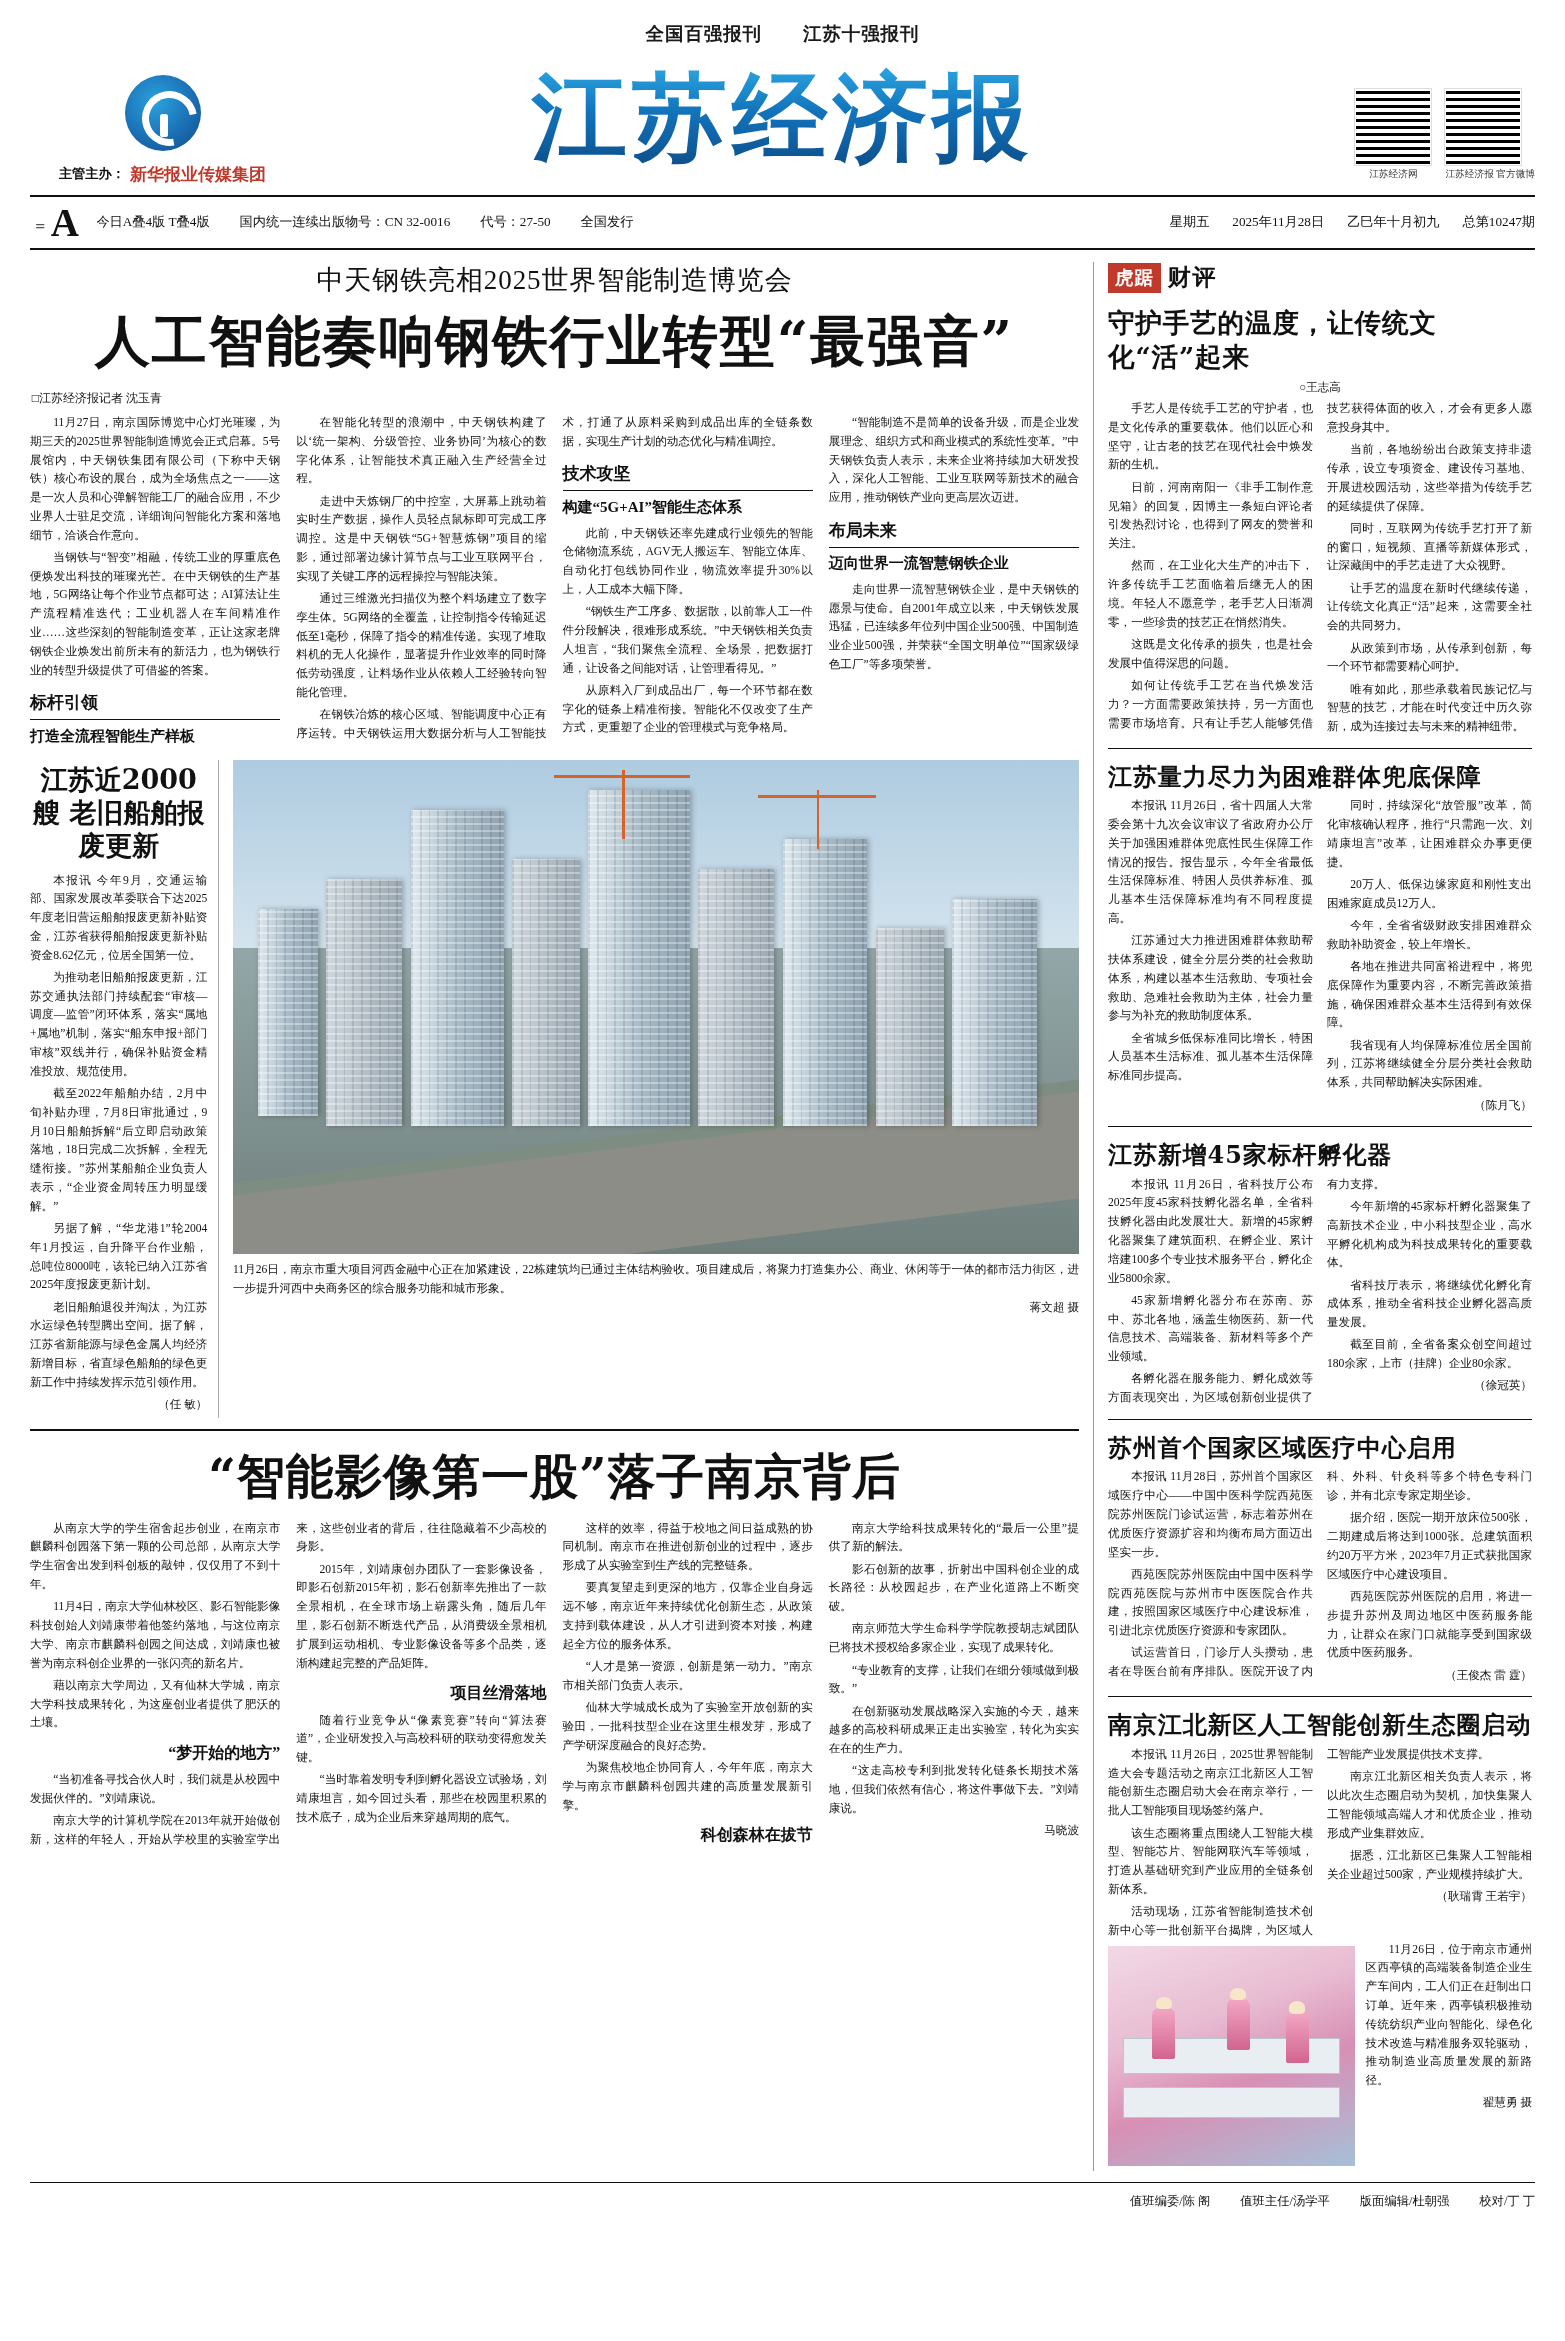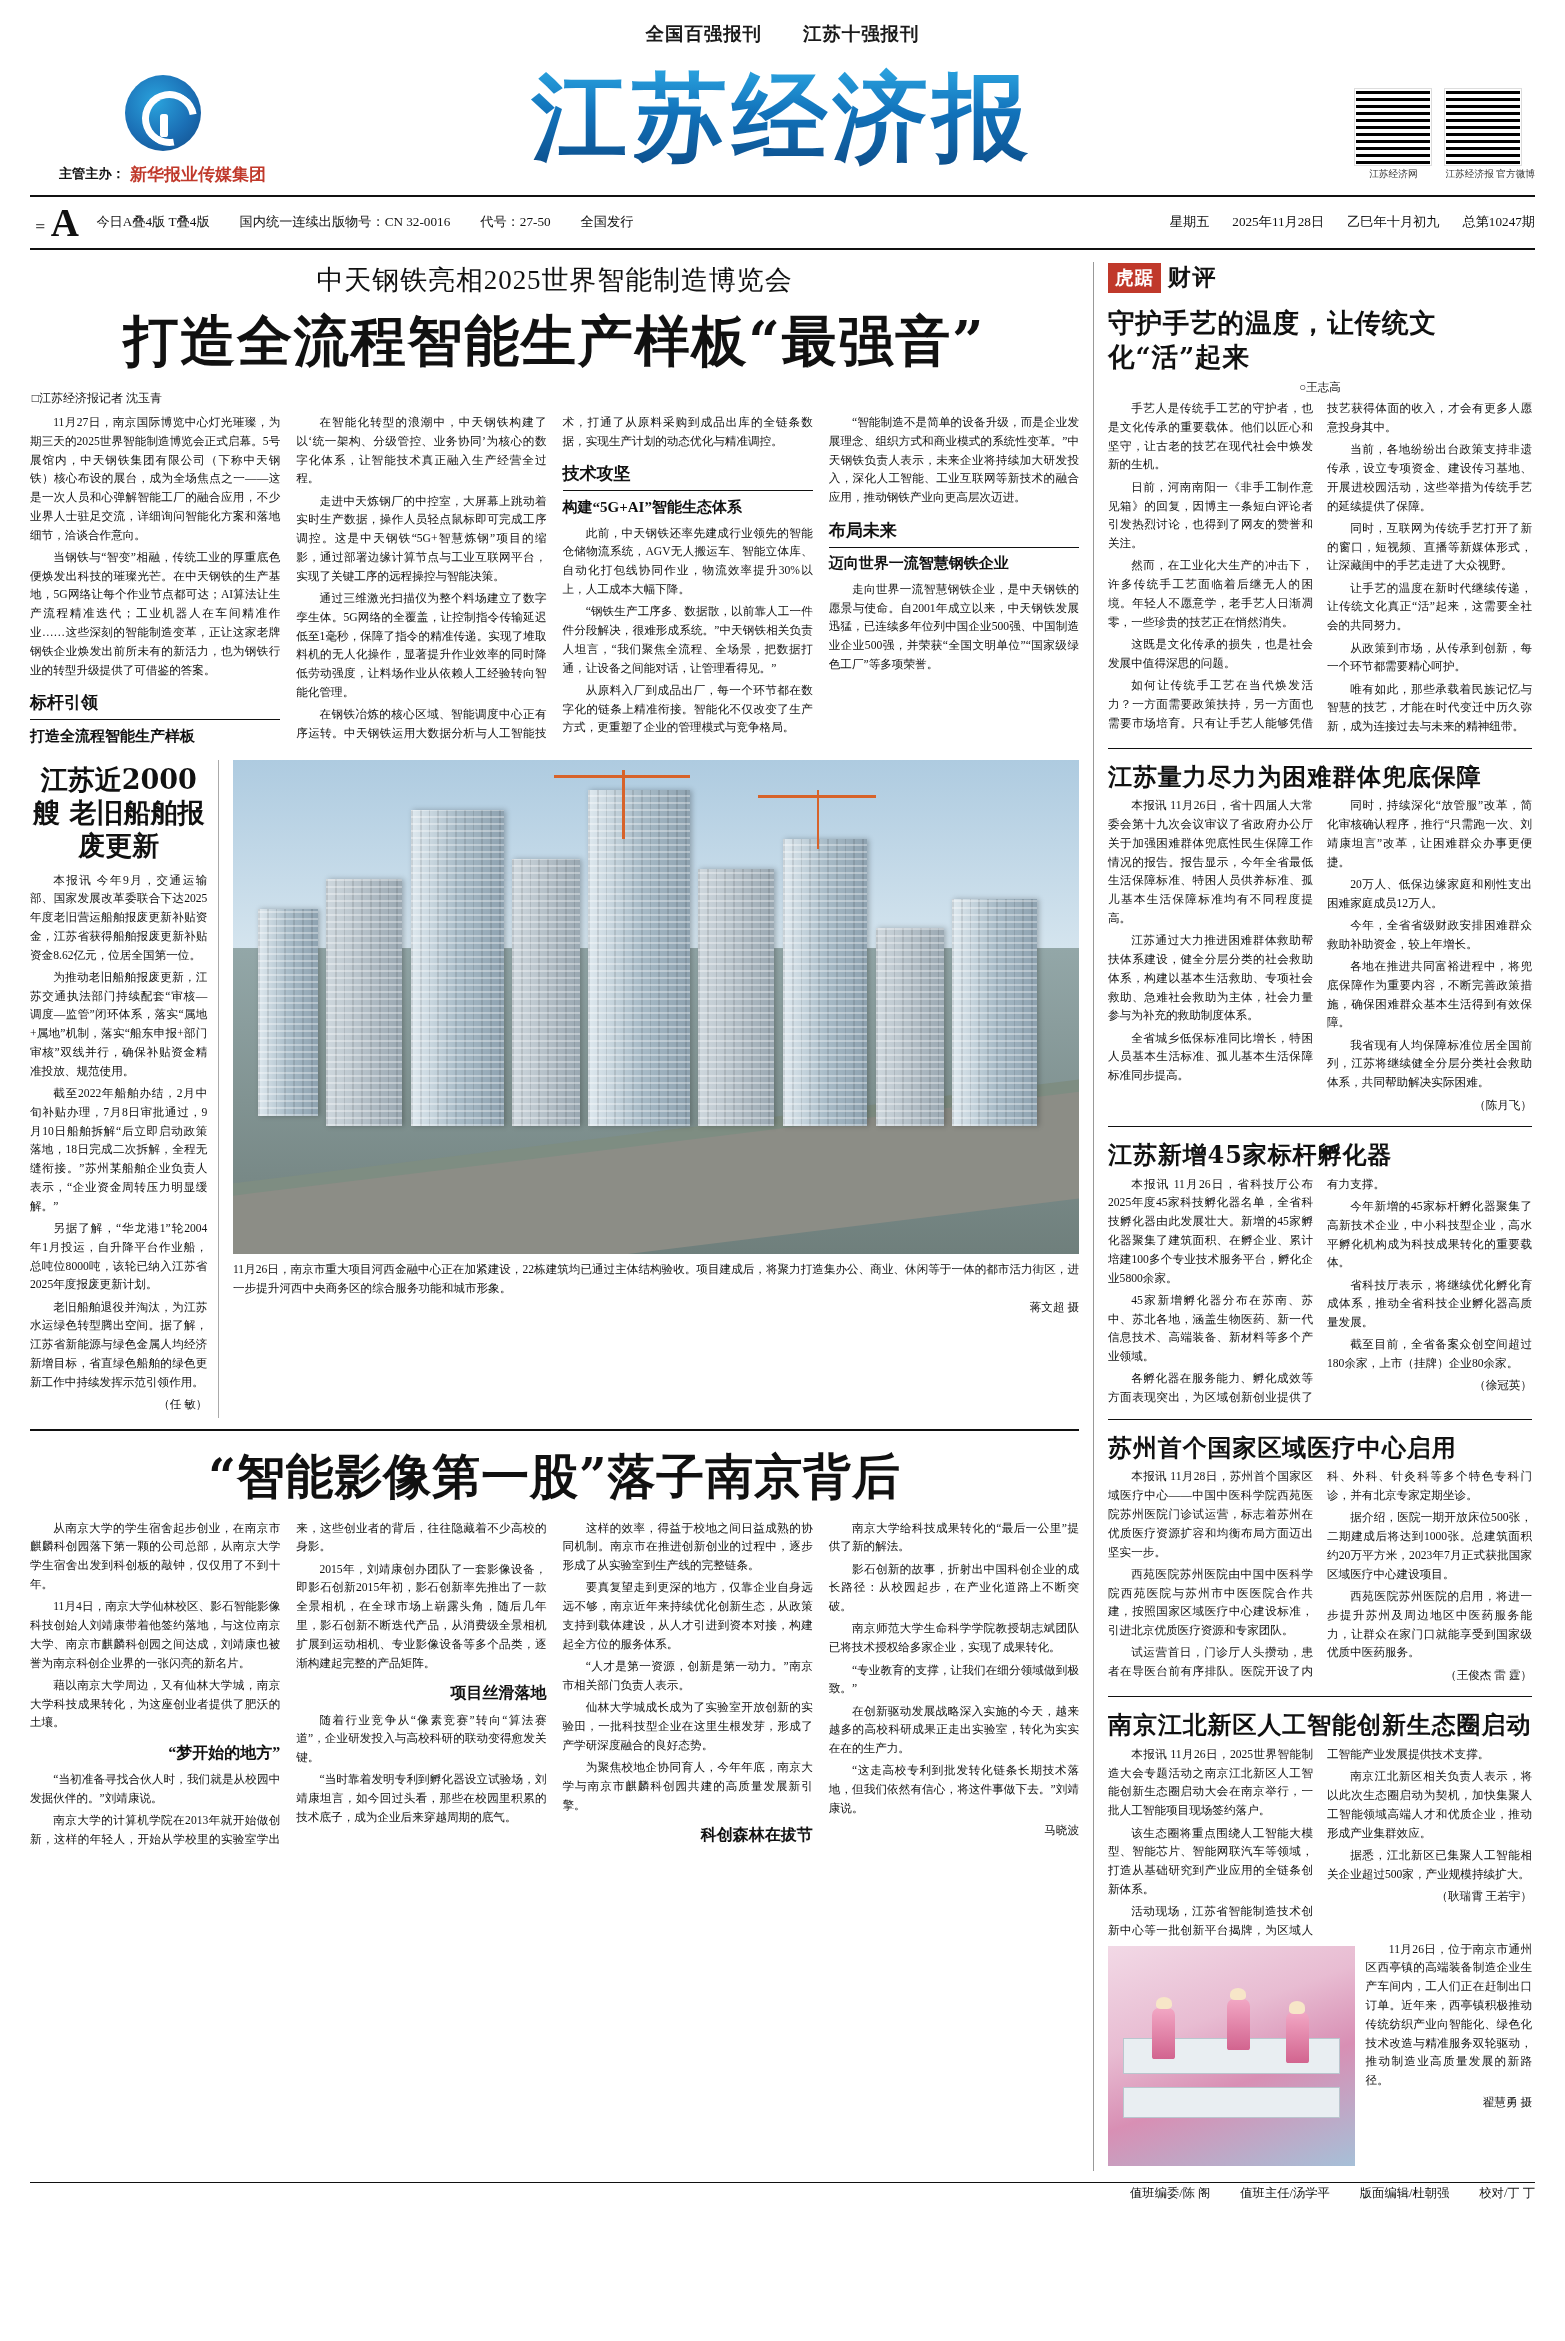--- a/index.html
+++ b/index.html
@@ -326,21 +326,21 @@
   .r-photo .worker::before{
     content:"";position:absolute;left:3.5px;top:-10.6px;width:16px;height:12.3px;border-radius:50% 50% 30% 30%;background:#f7e6c8;
   }
   .r-cap { font-size: 11.6px; line-height: 1.62; text-align: justify; }
   .r-cap p { margin: 0 0 3.5px 0; text-indent: 2em; }
 
   
   .footer {
     border-top: 0.9px solid #111;
     margin-top: 10.6px;
-    padding-top: 2px;
+    padding-top: 10px;
     display: flex;
     justify-content: flex-end;
     gap: 30px;
     font-size: 12.3px;
   }
   .clearfix::after { content:""; display:block; clear:both; }
 </style>
 </head>
 <body>
 
@@ -395,21 +395,21 @@
       <span>乙巳年十月初九</span>
       <span>总第10247期</span>
     </div>
   </div>
 
   <div class="body-wrap">
 
     <div class="col-main">
 
       <div class="shoulder">中天钢铁亮相2025世界智能制造博览会</div>
-      <div class="headline">打造全流程智能生产样板“最强音”</div>
+      <div class="headline">人工智能奏响钢铁行业转型“最强音”</div>
       <div class="byline">□江苏经济报记者 沈玉青</div>
 
       <div class="cols4">
         <p>11月27日，南京国际博览中心灯光璀璨，为期三天的2025世界智能制造博览会正式启幕。5号展馆内，中天钢铁集团有限公司（下称中天钢铁）核心布设的展台，成为全场焦点之一——这是一次人员和心弹解智能工厂的融合应用，不少业界人士驻足交流，详细询问智能化方案和落地细节，洽谈合作意向。</p>
         <p>当钢铁与“智变”相融，传统工业的厚重底色便焕发出科技的璀璨光芒。在中天钢铁的生产基地，5G网络让每个作业节点都可达；AI算法让生产流程精准迭代；工业机器人在车间精准作业……这些深刻的智能制造变革，正让这家老牌钢铁企业焕发出前所未有的新活力，也为钢铁行业的转型升级提供了可借鉴的答案。</p>
         <div class="subhead">
           <span class="sh-line1">标杆引领</span>
           <span class="sh-line2">打造全流程智能生产样板</span>
         </div>
         <p>在智能化转型的浪潮中，中天钢铁构建了以‘统一架构、分级管控、业务协同’为核心的数字化体系，让智能技术真正融入生产经营全过程。</p>

